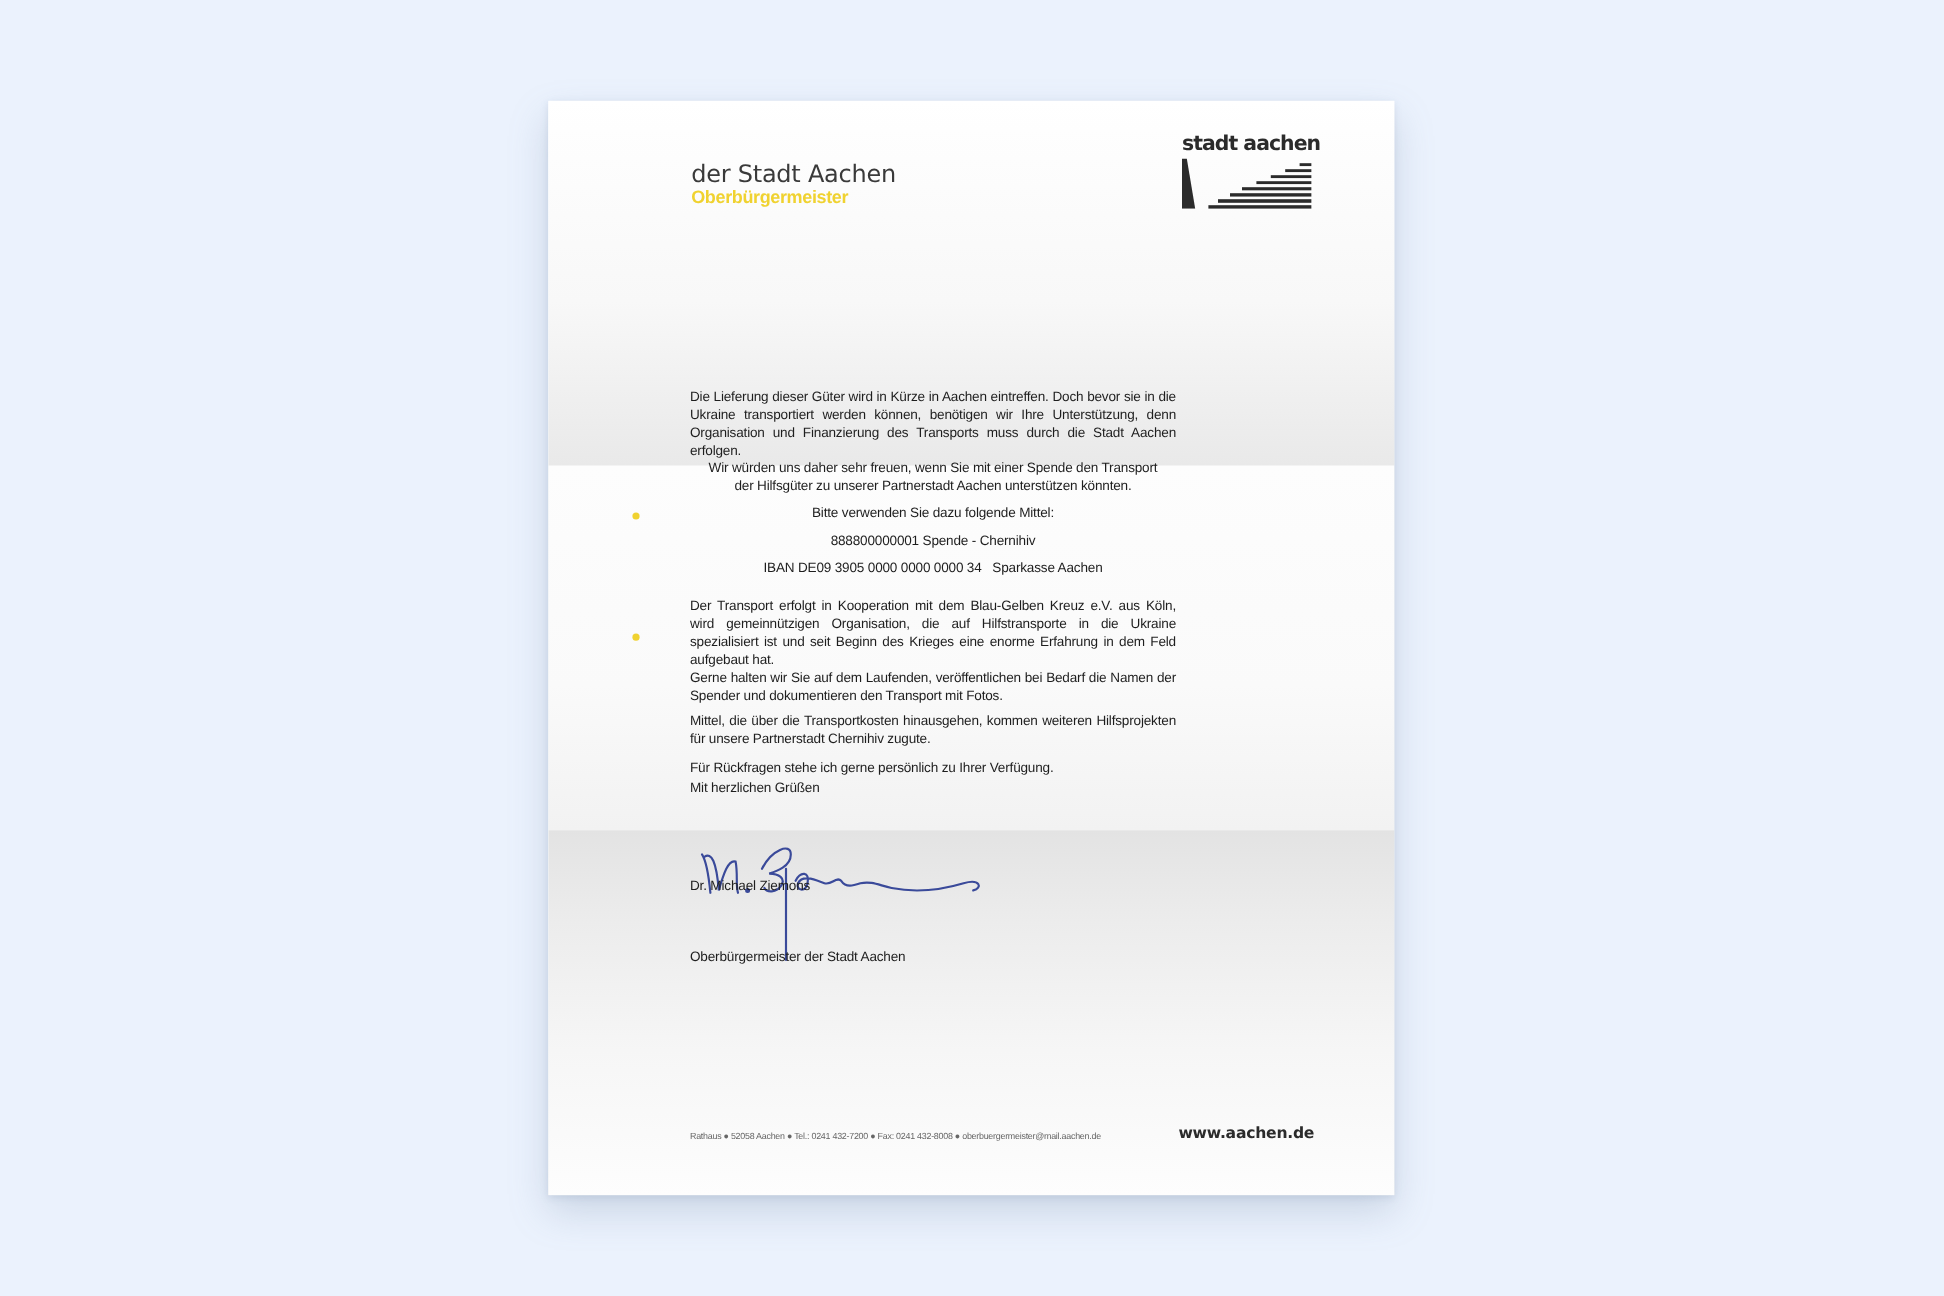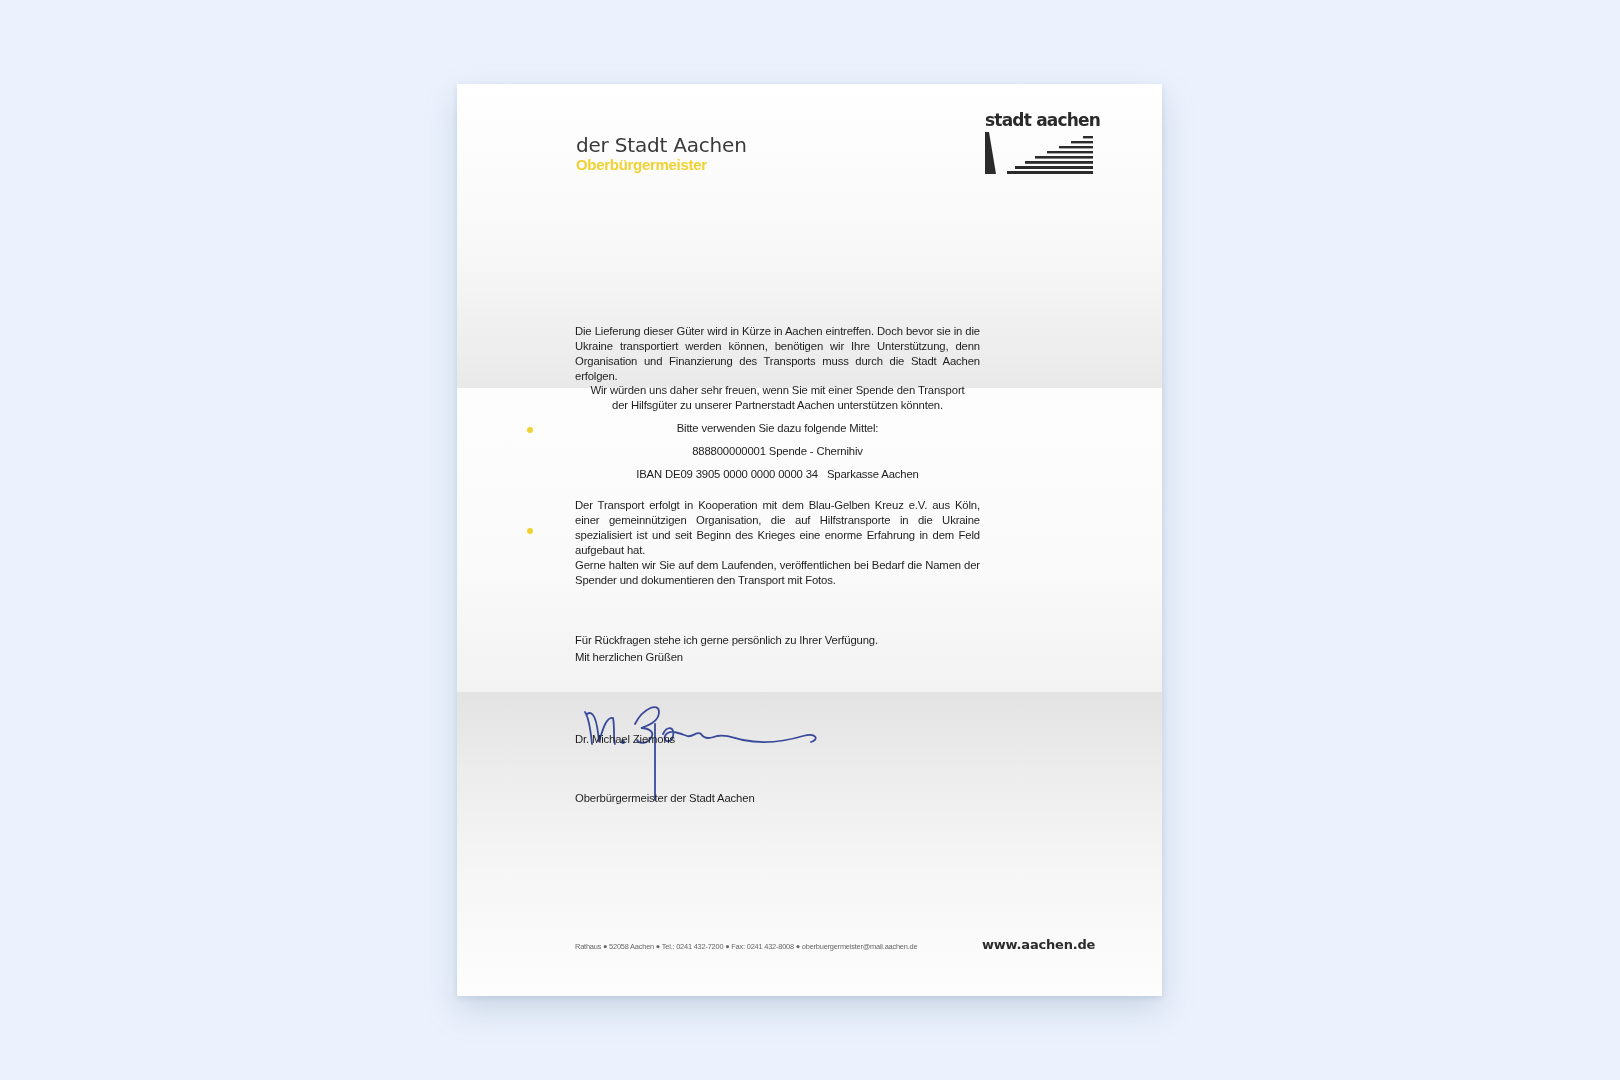--- a/index.html
+++ b/index.html
@@ -97,22 +97,23 @@
 
   <div class="abs center body-text bold" style="top:299px;">Wir würden uns daher sehr freuen, wenn Sie mit einer Spende den Transport</div>
   <div class="abs center body-text bold" style="top:314px;">der Hilfsgüter zu unserer Partnerstadt Aachen unterstützen könnten.</div>
 
   <div class="abs center body-text" style="top:337px;">Bitte verwenden Sie dazu folgende Mittel:</div>
   <div class="abs center body-text bold" style="top:360px;">888800000001 Spende - Chernihiv</div>
   <div class="abs center body-text" style="top:383px;">
     <span>IBAN DE09 3905 0000 0000 0000 34</span>&nbsp;&nbsp;&nbsp;<span>Sparkasse Aachen</span>
   </div>
 
-  <div class="abs para body-text" style="top:414px;">Der Transport erfolgt in Kooperation mit dem Blau-Gelben Kreuz e.V. aus Köln, einer gemeinnützigen Organisation, die auf Hilfstransporte in die Ukraine spezialisiert ist und seit Beginn des Krieges eine enorme Erfahrung in dem Feld aufgebaut hat.</div>
+  <div class="abs para body-text" style="top:414px;">Der Transport erfolgt in Kooperation mit dem Blau-Gelben Kreuz e.V. aus Köln, wird gemeinnützigen Organisation, die auf Hilfstransporte in die Ukraine spezialisiert ist und seit Beginn des Krieges eine enorme Erfahrung in dem Feld aufgebaut hat.</div>
   <div class="abs para body-text" style="top:474px;">Gerne halten wir Sie auf dem Laufenden, veröffentlichen bei Bedarf die Namen der Spender und dokumentieren den Transport mit Fotos.</div>
+  <div class="abs para body-text" style="top:510px;">Mittel, die über die Transportkosten hinausgehen, kommen weiteren Hilfsprojekten für unsere Partnerstadt Chernihiv zugute.</div>
   <div class="abs para body-text" style="top:549px;">Für Rückfragen stehe ich gerne persönlich zu Ihrer Verfügung.</div>
 
   <div class="abs para body-text" style="top:566px;">Mit herzlichen Grüßen</div>
 
   <div class="abs signature">
     <svg width="250" height="100" viewBox="0 0 250 100" fill="none" stroke="#3a4a9a" stroke-width="1.8" stroke-linecap="round">
       <path d="M2 8 C6 14 8 30 9 40"></path>
       <path d="M4 10 C10 6 14 14 16 38 C20 24 24 12 30 14 C32 24 30 34 32 40"></path>
       <circle cx="40" cy="38" r="1.2" fill="#3a4a9a"></circle>
       <path d="M52 20 C60 4 76 -2 76 8 C76 18 64 22 58 24 C66 24 72 28 68 34 C64 40 56 40 54 36"></path>

